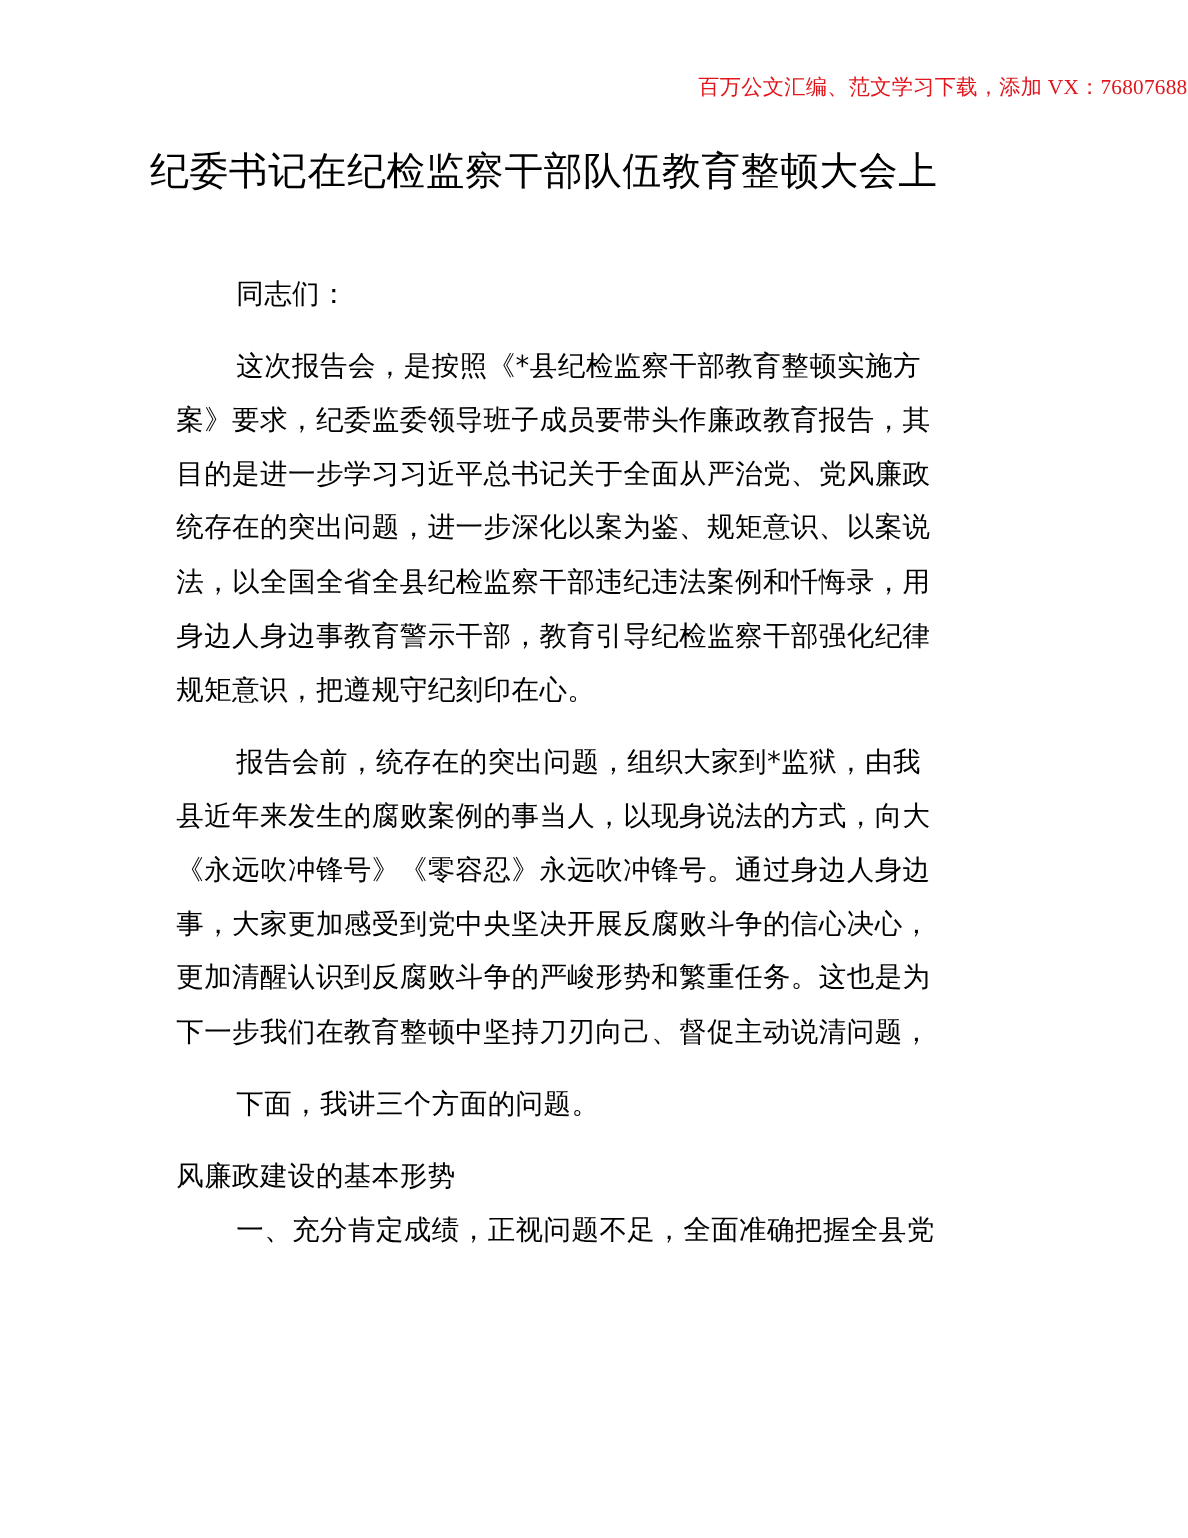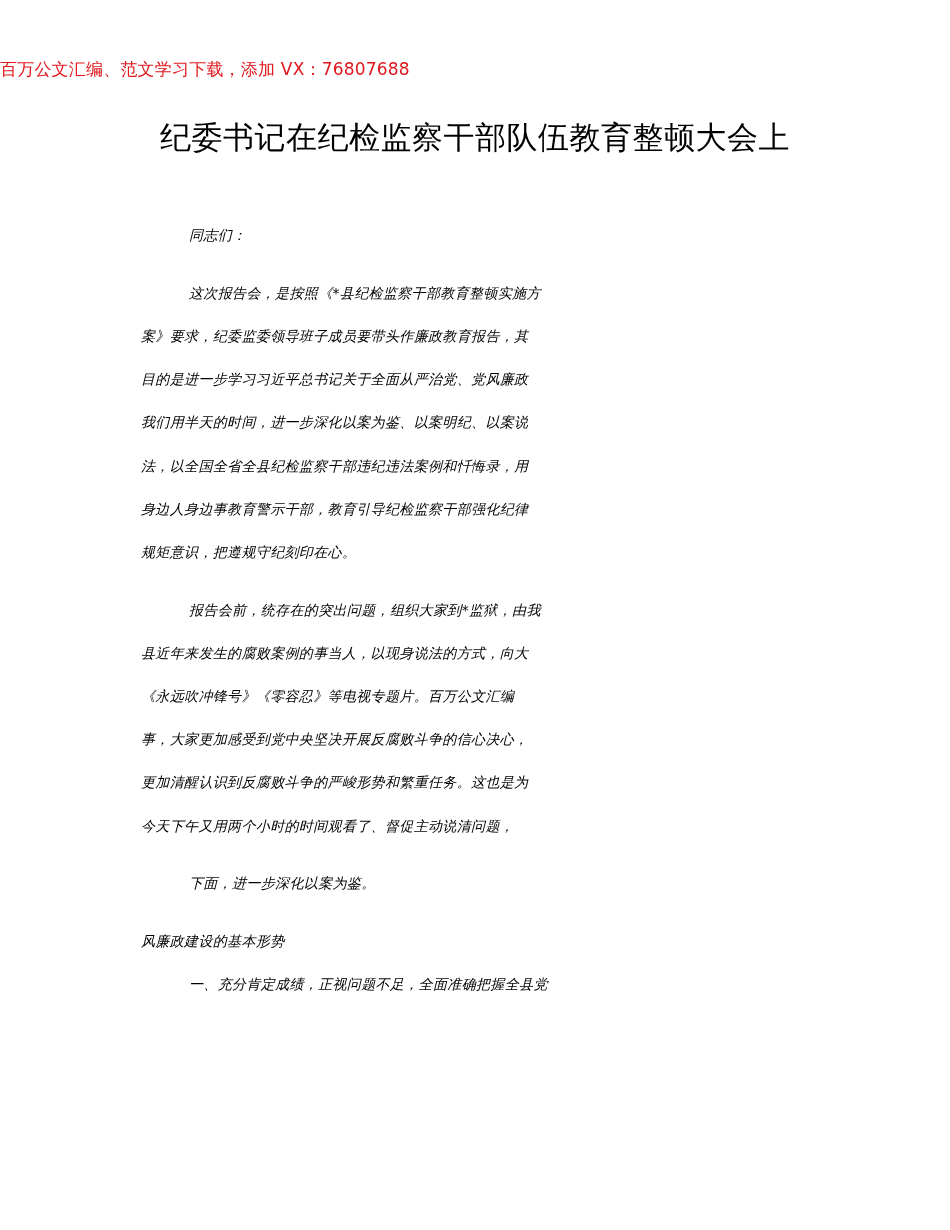--- a/index.html
+++ b/index.html
@@ -1,24 +1,24 @@
 <!DOCTYPE html>
 <html><head>
 <meta charset="utf-8">
 <style>
   html, body { margin: 0; padding: 0; background: #ffffff; }
   body { width: 950px; height: 1230px; position: relative; overflow: hidden;
          font-family: "DejaVu Sans", "Liberation Sans", sans-serif; color: #000; }
-  .header-note { position: absolute; top: 58px; left: 0; width: 950px; text-align: left;
-         font-size: 17px; color: #e0161c; letter-spacing: 0.2px; }
-  .title { position: absolute; top: 113px; left: 120px; width: 710px; text-align: center;
+  .header-note { position: absolute; top: 58px; left: 0; width: 950px; text-align: right;
+         font-size: 17px; color: #e0161c; letter-spacing: 0.2px; font-family: Liberation Serif, serif; }
+  .title { position: absolute; top: 113px; left: 120px; width: 710px; 
          font-size: 31px; line-height: 49px; letter-spacing: 0.5px; }
   .body { position: absolute; top: 214px; left: 141px; width: 672px; }
-  .para { font-size: 14px; line-height: 43.2px; margin: 0 0 14.5px 0; text-align: justify;
-          text-indent: 48px; letter-spacing: 0.35px; font-style: italic; }
+  .para { font-size: 22px; line-height: 43.2px; margin: 0 0 14.5px 0; text-align: justify;
+          text-indent: 48px; letter-spacing: 0.35px; }
   .line { display: block; white-space: nowrap; }
   .line.first { padding-left: 48px; }
   .para.lines { text-indent: 0; }
 </style>
 </head>
 <body>
 
 <div class="header-note">百万公文汇编、范文学习下载，添加 VX：76807688</div>
 
 <div class="title">
@@ -27,36 +27,36 @@
 
 <div class="body">
   <div class="para lines">
     <span class="line first">同志们：</span>
   </div>
 
   <div class="para lines">
     <span class="line first">这次报告会，是按照《*县纪检监察干部教育整顿实施方</span>
     <span class="line">案》要求，纪委监委领导班子成员要带头作廉政教育报告，其</span>
     <span class="line">目的是进一步学习习近平总书记关于全面从严治党、党风廉政</span>
-    <span class="line">我们用半天的时间，进一步深化以案为鉴、以案明纪、以案说</span>
+    <span class="line">统存在的突出问题，进一步深化以案为鉴、规矩意识、以案说</span>
     <span class="line">法，以全国全省全县纪检监察干部违纪违法案例和忏悔录，用</span>
     <span class="line">身边人身边事教育警示干部，教育引导纪检监察干部强化纪律</span>
     <span class="line">规矩意识，把遵规守纪刻印在心。</span>
   </div>
 
   <div class="para lines">
     <span class="line first">报告会前，统存在的突出问题，组织大家到*监狱，由我</span>
     <span class="line">县近年来发生的腐败案例的事当人，以现身说法的方式，向大</span>
-    <span class="line">《永远吹冲锋号》《零容忍》等电视专题片。百万公文汇编</span>
+    <span class="line">《永远吹冲锋号》《零容忍》永远吹冲锋号。通过身边人身边</span>
     <span class="line">事，大家更加感受到党中央坚决开展反腐败斗争的信心决心，</span>
     <span class="line">更加清醒认识到反腐败斗争的严峻形势和繁重任务。这也是为</span>
-    <span class="line">今天下午又用两个小时的时间观看了、督促主动说清问题，</span>
+    <span class="line">下一步我们在教育整顿中坚持刀刃向己、督促主动说清问题，</span>
   </div>
 
   <div class="para lines">
-    <span class="line first">下面，进一步深化以案为鉴。</span>
+    <span class="line first">下面，我讲三个方面的问题。</span>
   </div>
 
   <div class="para lines">
     <span class="line">风廉政建设的基本形势</span>
     <span class="line first">一、充分肯定成绩，正视问题不足，全面准确把握全县党</span>
   </div>
 </div>
 
 </body></html>

